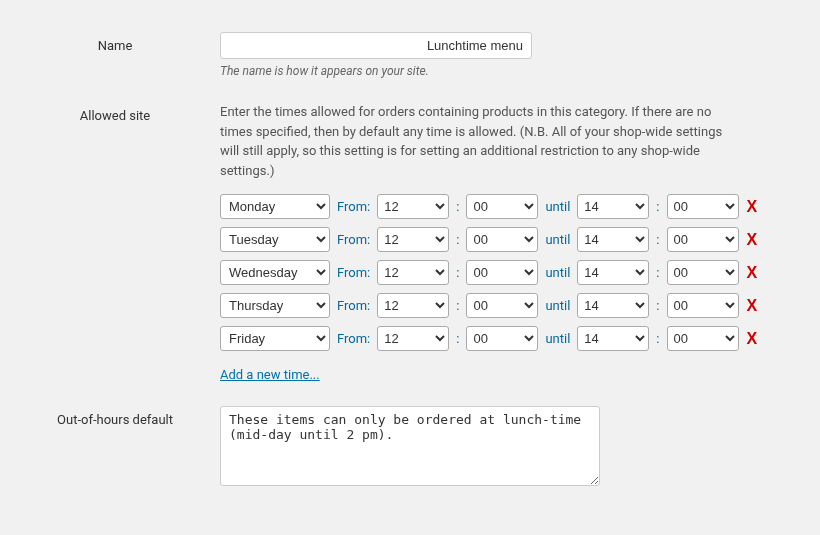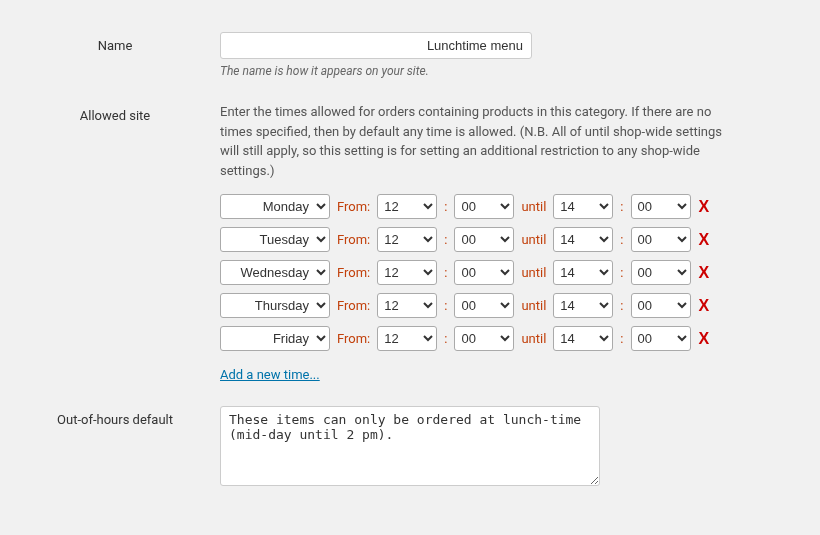--- a/index.html
+++ b/index.html
@@ -96,31 +96,30 @@
     }
 
     .day-select {
       width: 110px;
       padding: 3px 4px;
       border: 1px solid #aaa;
       border-radius: 3px;
       font-size: 13px;
       background: #fff;
       color: #333;
-      text-align: right;
     }
 
     .from-label, .until-label, .colon {
       font-size: 13px;
-      color: #c2410c;
+      color: #0369a1;
       padding: 0 3px;
     }
 
     .hour-select, .minute-select {
-      width: 60px;
+      width: 72px;
       padding: 3px 2px;
       border: 1px solid #aaa;
       border-radius: 3px;
       font-size: 13px;
       background: #fff;
       color: #333;
     }
 
     .remove-btn {
       color: #cc0000;
@@ -173,21 +172,21 @@
           <input class="text-input" type="text" value="Lunchtime menu" style="">
           <p class="field-description">The name is how it appears on your site.</p>
         </td>
       </tr>
 
       <tr>
         <th>
           <label>Allowed site</label>
         </th>
         <td>
-          <p class="allowed-times-desc">Enter the times allowed for orders containing products in this category. If there are no times specified, then by default any time is allowed. (N.B. All of until shop-wide settings will still apply, so this setting is for setting an additional restriction to any shop-wide settings.)</p>
+          <p class="allowed-times-desc">Enter the times allowed for orders containing products in this category. If there are no times specified, then by default any time is allowed. (N.B. All of your shop-wide settings will still apply, so this setting is for setting an additional restriction to any shop-wide settings.)</p>
 
           
           <div id="time-rows-container">
               <div class="time-row">
                 <select class="day-select"><option value="Monday">Monday</option><option value="Tuesday">Tuesday</option><option value="Wednesday">Wednesday</option><option value="Thursday">Thursday</option><option value="Friday">Friday</option><option value="Saturday">Saturday</option><option value="Sunday">Sunday</option></select>
                 <span class="from-label">From:</span>
                 <select class="hour-select"><option value="00">00</option><option value="01">01</option><option value="02">02</option><option value="03">03</option><option value="04">04</option><option value="05">05</option><option value="06">06</option><option value="07">07</option><option value="08">08</option><option value="09">09</option><option value="10">10</option><option value="11">11</option><option value="12" selected="">12</option><option value="13">13</option><option value="14">14</option><option value="15">15</option><option value="16">16</option><option value="17">17</option><option value="18">18</option><option value="19">19</option><option value="20">20</option><option value="21">21</option><option value="22">22</option><option value="23">23</option></select>
                 <span class="colon">:</span>
                 <select class="minute-select"><option value="00">00</option><option value="15">15</option><option value="30">30</option><option value="45">45</option></select>
                 <span class="until-label">until</span>

